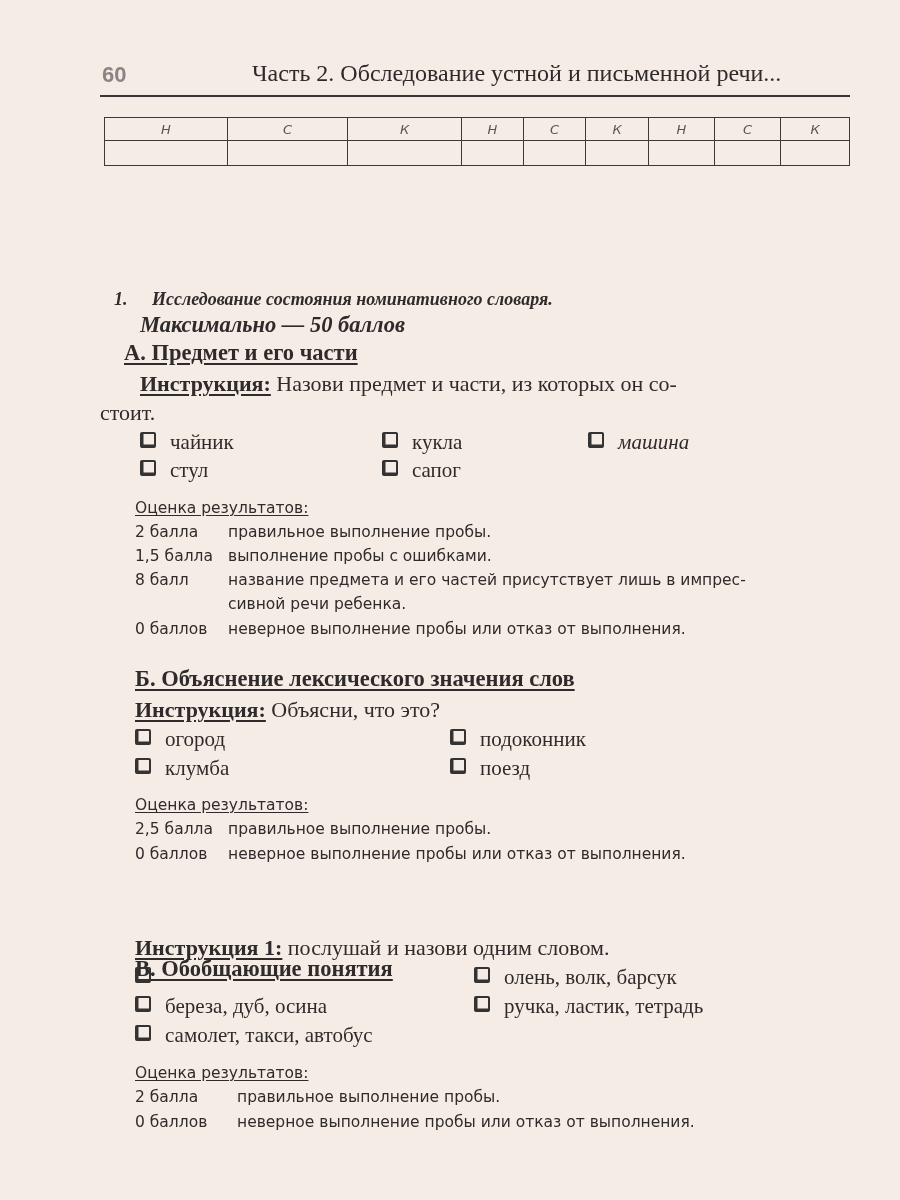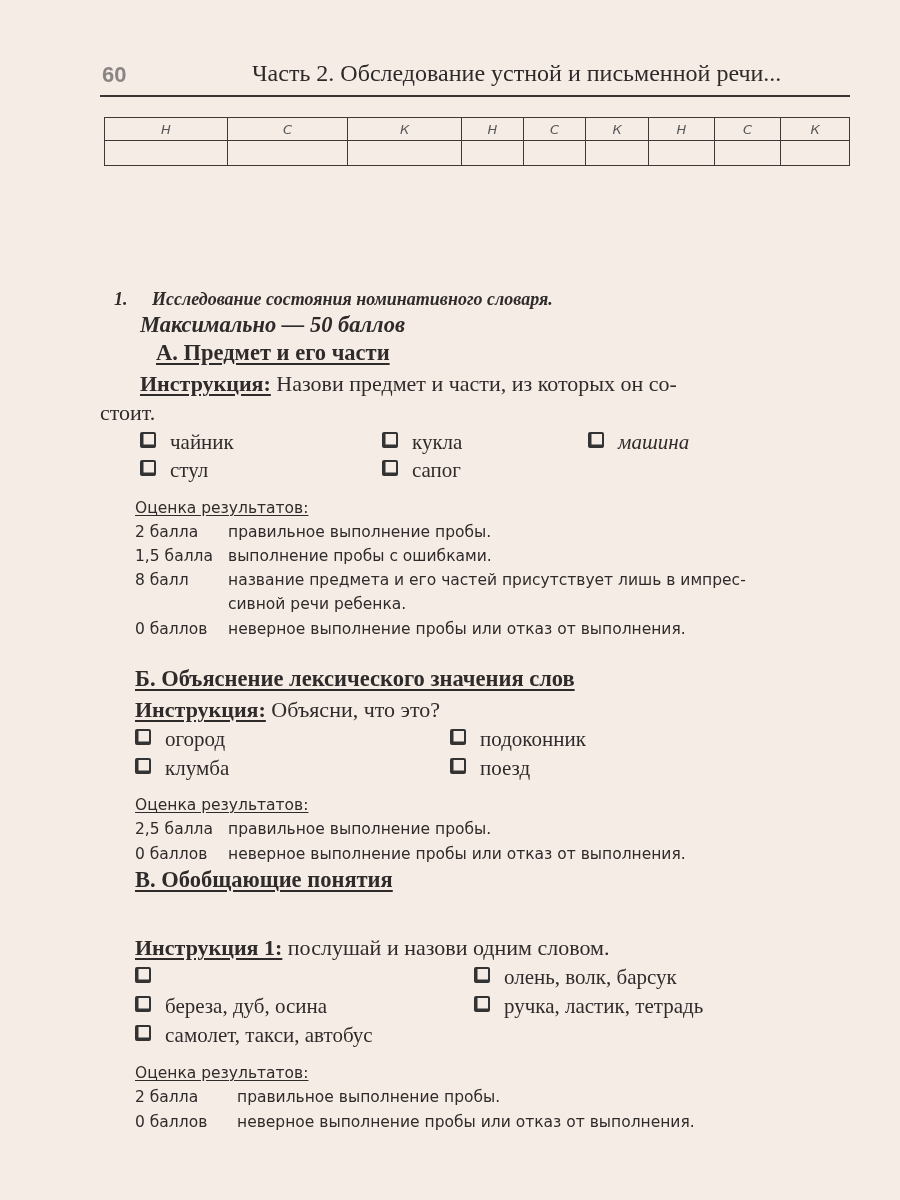--- a/index.html
+++ b/index.html
@@ -103,21 +103,21 @@
     <td class="t-val"></td>
   </tr>
 </tbody>
   </table>
 
 <div class="abs sec-title">
   <span class="num">1.</span><span>Исследование состояния номинативного словаря.</span>
 </div>
 <div class="abs sec-sub">Максимально — 50 баллов</div>
 
-<div class="abs sub-head h-under" style="left:156px; top:340px;">А. Предмет и его части</div>
+<div class="abs sub-head h-under" style="left:124px; top:340px;">А. Предмет и его части</div>
 <div class="abs instr" style="left:140px; top:369px; width:715px;">
   <span class="lbl">Инструкция:</span>
   <span>Назови предмет и части, из которых он со-</span>
 </div>
 <div class="abs instr" style="left:100px; top:398px;">стоит.</div>
 
 <div class="abs item" style="left:140px; top:430px;"><span class="cb"></span><span>чайник</span></div>
 <div class="abs item" style="left:382px; top:430px;"><span class="cb"></span><span>кукла</span></div>
 <div class="abs item" style="left:588px; top:430px;font-style:italic;"><span class="cb"></span><span>машина</span></div>
 <div class="abs item" style="left:140px; top:458px;"><span class="cb"></span><span>стул</span></div>
@@ -141,21 +141,21 @@
 <div class="abs item" style="left:450px; top:727px;"><span class="cb"></span><span>подоконник</span></div>
 <div class="abs item" style="left:135px; top:756px;"><span class="cb"></span><span>клумба</span></div>
 <div class="abs item" style="left:450px; top:756px;"><span class="cb"></span><span>поезд</span></div>
 
 <div class="eval">
   <div class="abs eh" style="left:135px; top:796px;">Оценка результатов:</div>
   <div class="eval-row" style="left:135px; top:820px;"><span class="sc">2,5 балла</span><span>правильное выполнение пробы.</span></div>
   <div class="eval-row" style="left:135px; top:845px;"><span class="sc">0 баллов</span><span>неверное выполнение пробы или отказ от выполнения.</span></div>
 </div>
 
-<div class="abs sub-head h-under" style="left:135px; top:867px;text-align:center;">В. Обобщающие понятия</div>
+<div class="abs sub-head h-under" style="left:135px; top:956px;text-align:center;">В. Обобщающие понятия</div>
 <div class="abs instr" style="left:135px; top:933px;">
   <span class="lbl">Инструкция 1:</span>
   <span>послушай и назови одним словом.</span>
 </div>
 <div class="abs item" style="left:135px; top:965px;"><span class="cb"></span></div>
 <div class="abs item" style="left:474px; top:965px;"><span class="cb"></span><span>олень, волк, барсук</span></div>
 <div class="abs item" style="left:135px; top:994px;"><span class="cb"></span><span>береза, дуб, осина</span></div>
 <div class="abs item" style="left:474px; top:994px;"><span class="cb"></span><span>ручка, ластик, тетрадь</span></div>
 <div class="abs item" style="left:135px; top:1023px;"><span class="cb"></span><span>самолет, такси, автобус</span></div>
 

